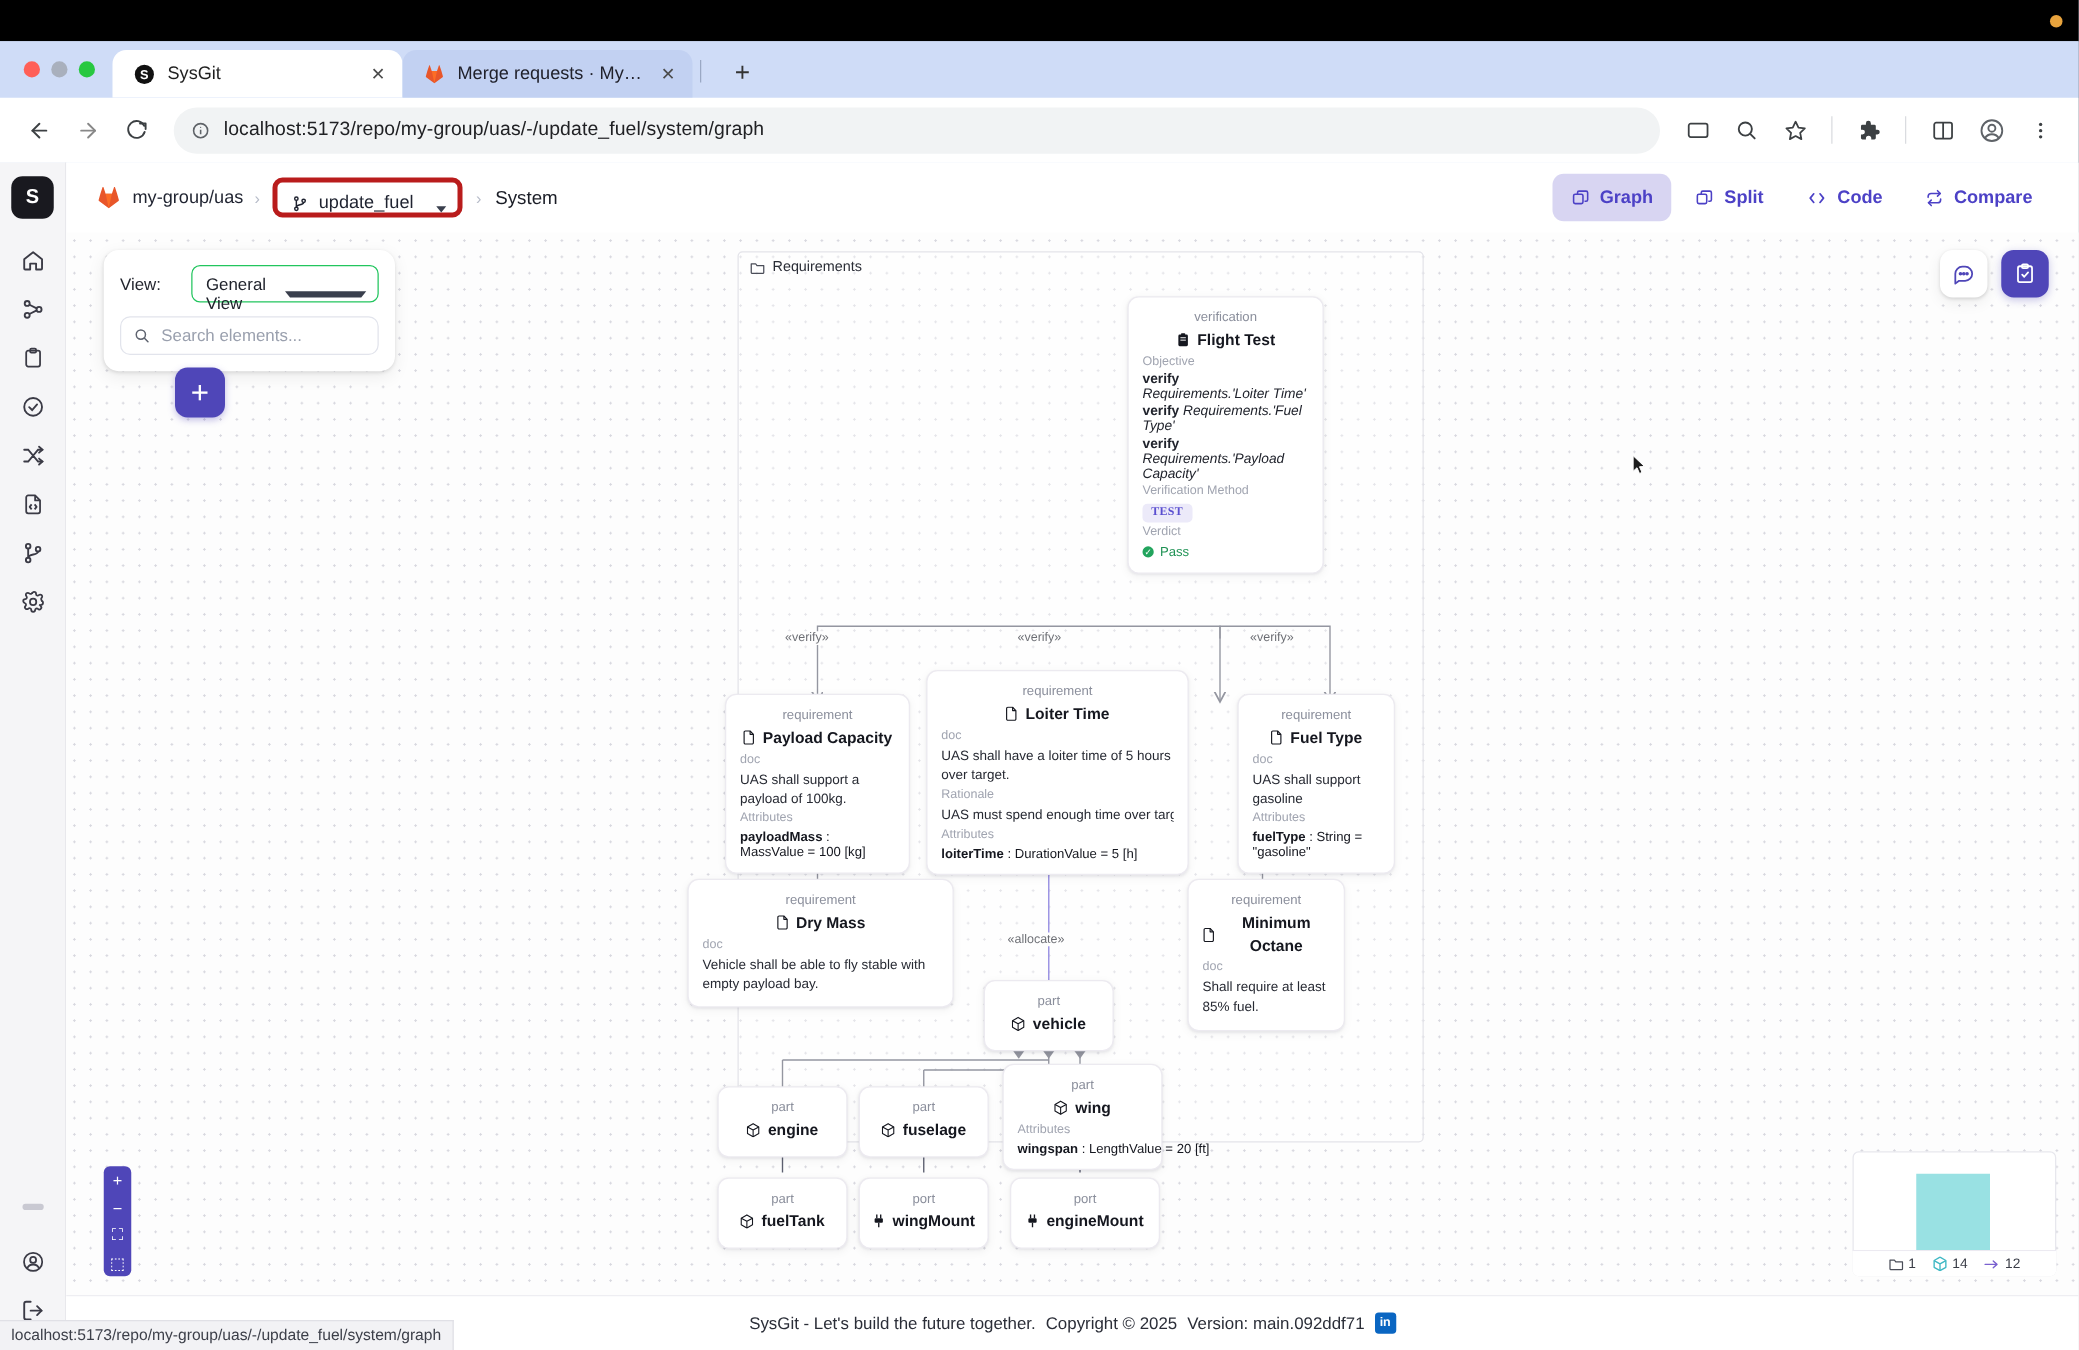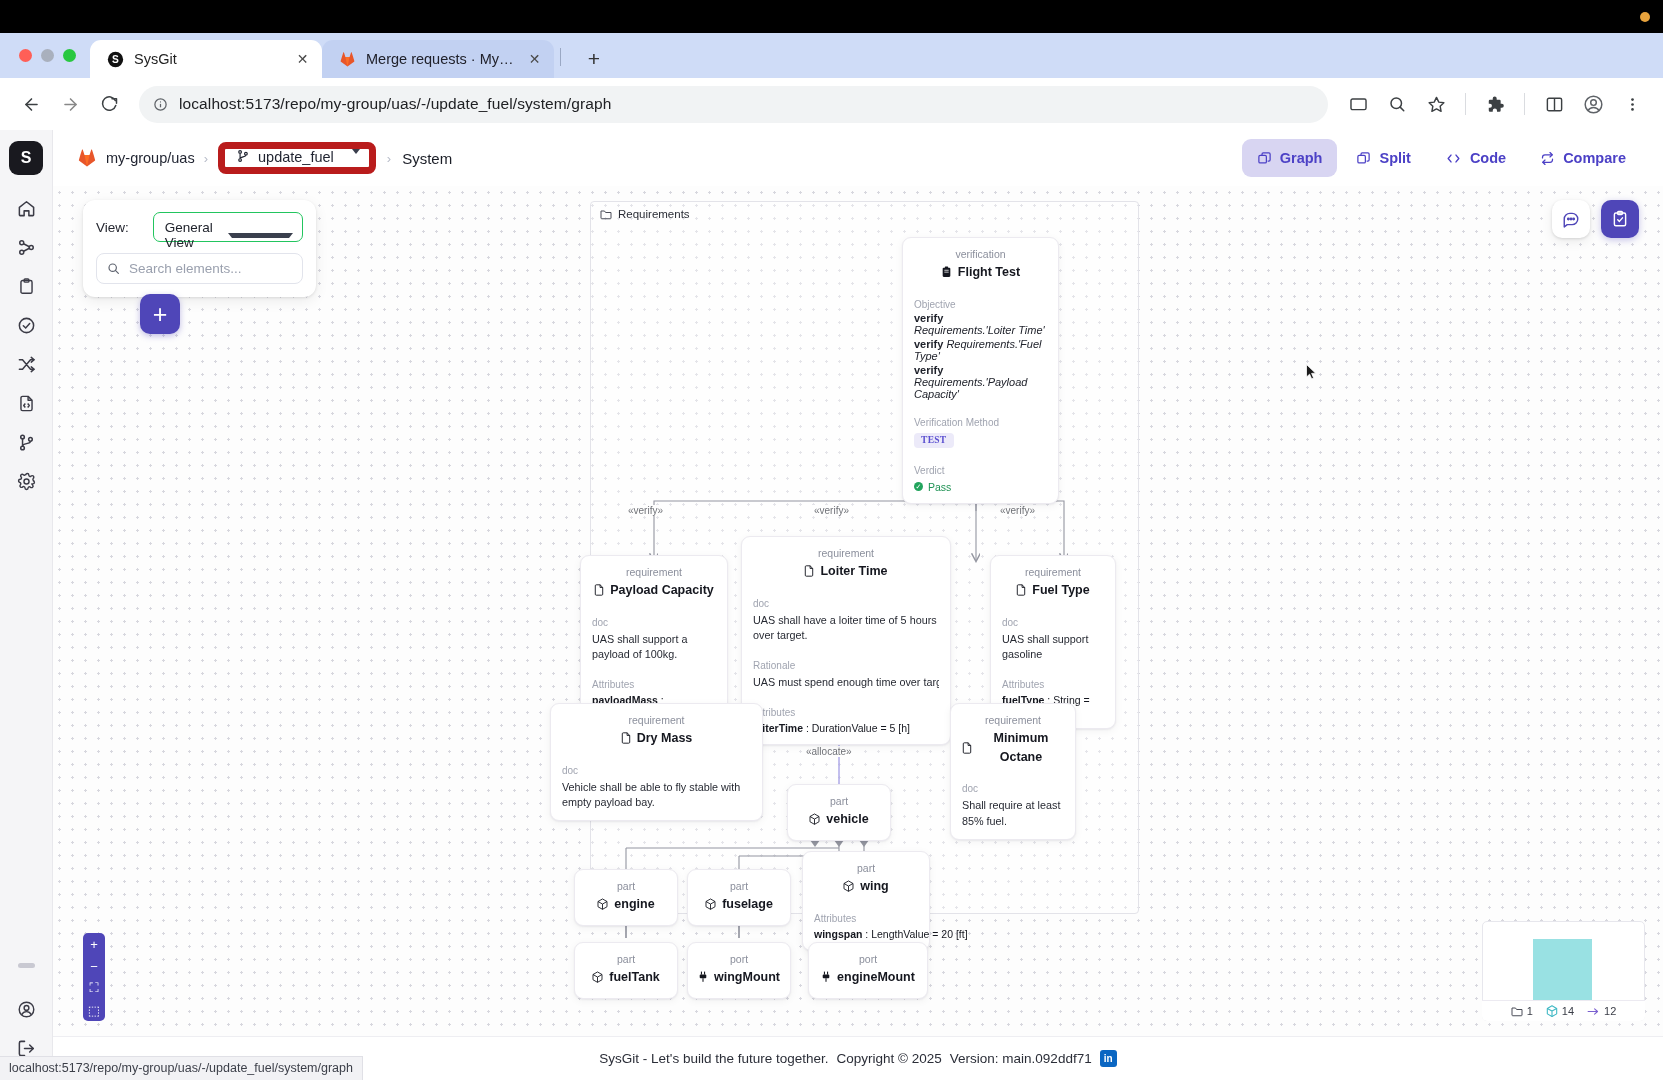--- a/index.html
+++ b/index.html
@@ -55,21 +55,21 @@
   .rail-spacer { flex: 1; }
   .rail-handle { width: 17px; height: 5px; border-radius: 3px; background: #c9c9d2; margin-bottom: 20px; }
 
   .content { flex: 1; display: flex; flex-direction: column; position: relative; background: #fff; }
 
   .apphdr { height: 56px; display: flex; align-items: center; padding: 0 22px 0 24px; gap: 0; }
   .crumbs { display: flex; align-items: center; gap: 9px; }
   .crumb-logo { width: 20px; height: 20px; }
   .crumb-text { font-size: 14.5px; color: #1f2330; }
   .crumb-sep { color: #b7bcc9; font-size: 13px; }
-  .branchsel { display: flex; align-items: flex-start; gap: 8px; border: 7px solid #b91c1c; border-radius: 8px;
+  .branchsel { display: flex; align-items: flex-end; gap: 8px; border: 4px solid #b91c1c; border-radius: 8px;
                height: 32px; padding: 0 9px 0 11px; min-width: 139px; }
   .branch-name { font-size: 14.5px; color: #1f2330; flex: 1; }
   .caret { width: 0; height: 0; border-left: 4.5px solid transparent; border-right: 4.5px solid transparent;
            border-top: 5.5px solid #3a3f4d; margin-left: 10px; }
   .crumb-cur { font-size: 15px; color: #1a1d26; font-weight: 500; }
   .hdr-spacer { flex: 1; }
   .viewtabs { display: flex; align-items: center; gap: 4px; }
   .vtab { display: flex; align-items: center; gap: 8px; height: 38px; padding: 0 15px; border-radius: 9px;
           font-size: 14.5px; font-weight: 600; color: #4c41c6; }
   .vtab.sel { background: #d8d5f2; }
@@ -118,21 +118,21 @@
   .reqframe { position: absolute; left: 537px; top: 15px; width: 549px; height: 713px;
               border: 1px solid #e3e3e9; border-radius: 4px; background: rgba(255,255,255,0.34); }
   .reqframe-hdr { position: absolute; left: 9px; top: 6px; display: flex; align-items: center; gap: 6px;
                   font-size: 11.5px; color: #2a2d36; }
 
   .node { position: absolute; background: #fff; border: 1px solid #eceaf0; border-radius: 9px;
           box-shadow: 0 1px 2px rgba(16,18,30,.06), 0 2px 8px rgba(16,18,30,.05); padding: 9px 11px 10px 11px; }
   .node-kind { text-align: center; font-size: 10.5px; color: #8b8f9c; line-height: 1.5; }
   .node-title { text-align: center; font-size: 12.5px; font-weight: 700; color: #15171f; display: flex;
                 align-items: center; justify-content: center; gap: 6px; line-height: 1.5; }
-  .node-sec { font-size: 10px; color: #a0a4b0; margin-top: 17px; }
+  .node-sec { font-size: 10px; color: #a0a4b0; margin-top: 2px; }
   .node-txt { font-size: 10.8px; color: #272a33; margin-top: 4px; line-height: 1.42; }
   .node-attr { font-size: 10.5px; color: #15171f; margin-top: 4px; }
   .node-attr b { font-weight: 700; }
   .obj-line { font-size: 11px; color: #20232c; margin-top: 2px; }
   .obj-line b { font-weight: 700; }
   .obj-line i { font-style: italic; }
   .chip { display: inline-block; background: #eceaf9; color: #5a4fd0; font-size: 9.5px; font-weight: 700;
           padding: 2.5px 7px; border-radius: 4px; margin-top: 5px; letter-spacing: .3px; font-family: Liberation Serif, serif; }
   .verdict { display: flex; align-items: center; gap: 5px; font-size: 10.5px; color: #1f9254; margin-top: 5px; font-weight: 500; }
   .dot-ok { width: 9px; height: 9px; border-radius: 50%; background: #22a45d; display:flex; align-items:center;

